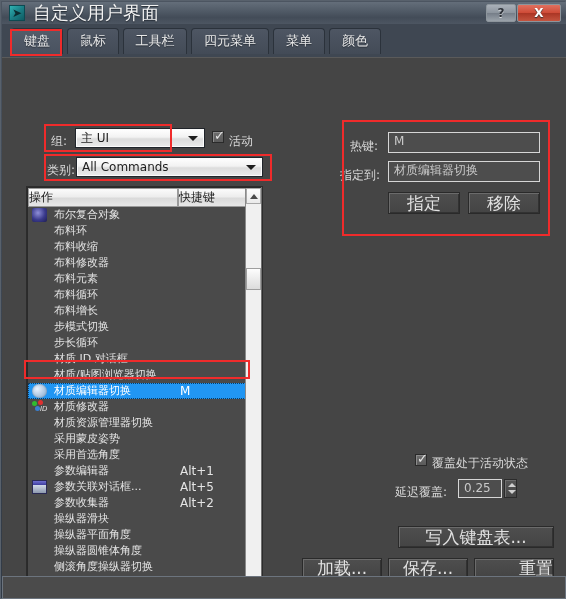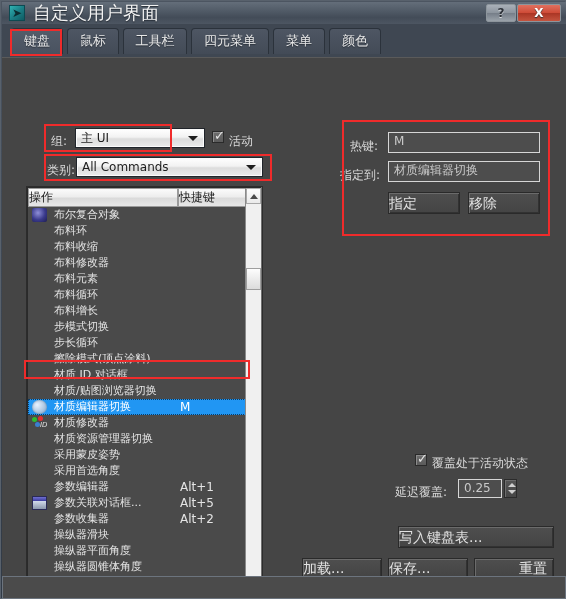--- a/index.html
+++ b/index.html
@@ -322,22 +322,22 @@
     white-space: nowrap;
     overflow: hidden;
   }
   .btn3d {
     position: absolute;
     box-sizing: border-box;
     background: linear-gradient(180deg,#4e4e4e 0%, #444444 100%);
     border: 1px solid #2a2a2a;
     box-shadow: inset 1px 1px 0 #6b6b6b, inset -1px -1px 0 #323232;
     color: #e2e2e2;
-    font-size: 14px;
-    text-align: left;
+    font-size: 17px;
+    text-align: center;
     white-space: nowrap;
   }
   .spinner {
     position: absolute;
     width: 13px;
     box-sizing: border-box;
     background: linear-gradient(180deg,#555 0%, #464646 100%);
     border: 1px solid #2b2b2b;
     box-shadow: inset 1px 1px 0 #6d6d6d;
   }
@@ -432,23 +432,20 @@
           <div class="row">
             <span class="rname">布料增长</span>
           </div>
           <div class="row">
             <span class="rname">步模式切换</span>
           </div>
           <div class="row">
             <span class="rname">步长循环</span>
           </div>
           <div class="row">
-            <span class="rname">擦除模式(顶点涂料)</span>
-          </div>
-          <div class="row">
             <span class="rname">材质 ID 对话框</span>
           </div>
           <div class="row">
             <span class="rname">材质/贴图浏览器切换</span>
           </div>
           <div class="row selected">
             <span class="ricon ic-matedit"></span>
             <span class="rname">材质编辑器切换</span>
             <span class="rkey">M</span>
           </div>

